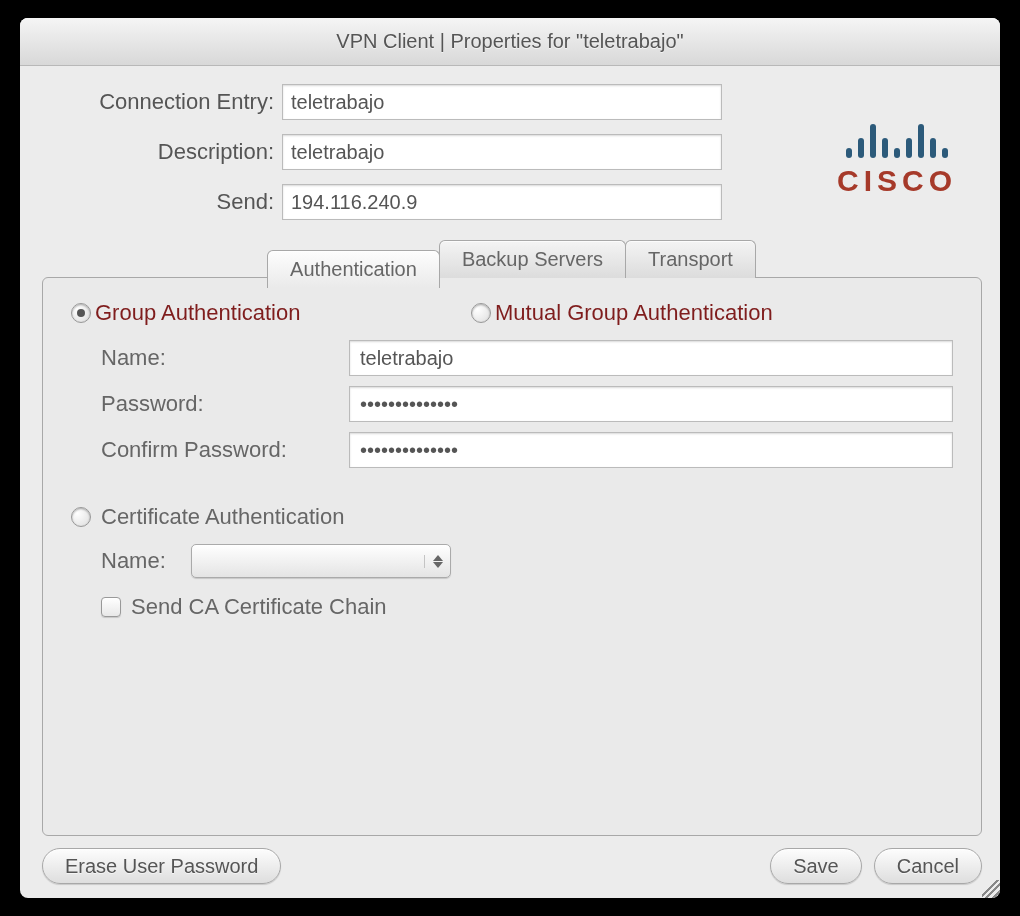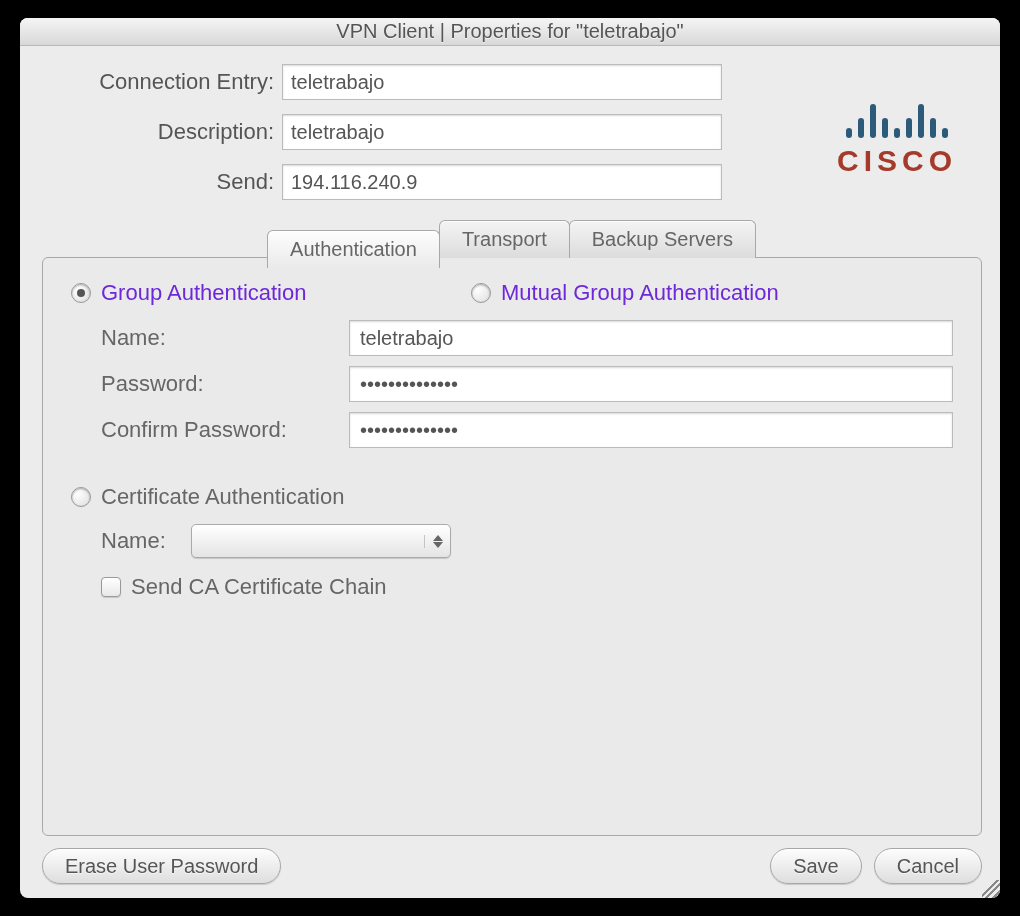--- a/index.html
+++ b/index.html
@@ -18,21 +18,21 @@
     width: 980px;
     height: 880px;
     background: #ececec;
     border-radius: 8px;
     box-shadow: 0 10px 40px rgba(0,0,0,0.6), inset 0 1px 0 rgba(255,255,255,0.6);
     overflow: hidden;
     display: flex;
     flex-direction: column;
   }
   .titlebar {
-    height: 28px;
+    height: 48px;
     background: linear-gradient(#f5f5f5, #d8d8d8);
     border-bottom: 1px solid #b8b8b8;
     display: flex;
     align-items: center;
     justify-content: center;
     font-size: 20px;
     color: #555;
     text-shadow: 0 1px 0 rgba(255,255,255,0.6);
   }
   .content {
@@ -149,23 +149,23 @@
     display: flex;
     flex-direction: column;
   }
   .radio-row-top {
     display: flex;
     margin-bottom: 14px;
   }
   .radio-opt {
     display: flex;
     align-items: center;
-    gap: 10px;
-    font-size: 22px;
-    color: #6d28d9;
+    gap: 4px;
+    font-size: 22px;
+    color: #7f1d1d;
   }
   .radio-opt.first { width: 400px; }
   .radio {
     width: 20px; height: 20px;
     border-radius: 50%;
     border: 1px solid #999;
     background: radial-gradient(circle at 30% 30%, #fff, #ddd);
     box-shadow: inset 0 1px 2px rgba(0,0,0,0.3);
     display: inline-flex;
     align-items: center;
@@ -340,22 +340,22 @@
           <span style="height:20px"></span>
           <span style="height:10px"></span>
         </div>
         <div class="cisco-text">CISCO</div>
       </div>
     </div>
 
     <div class="tabs-wrap">
       <div class="tabs">
         <div class="tab active">Authentication</div>
+        <div class="tab">Backup Servers</div>
         <div class="tab">Transport</div>
-        <div class="tab">Backup Servers</div>
       </div>
       <div class="tab-panel">
 
         <div class="radio-row-top">
           <div class="radio-opt first">
             <span class="radio selected"></span>
             <span>Group Authentication</span>
           </div>
           <div class="radio-opt">
             <span class="radio"></span>

